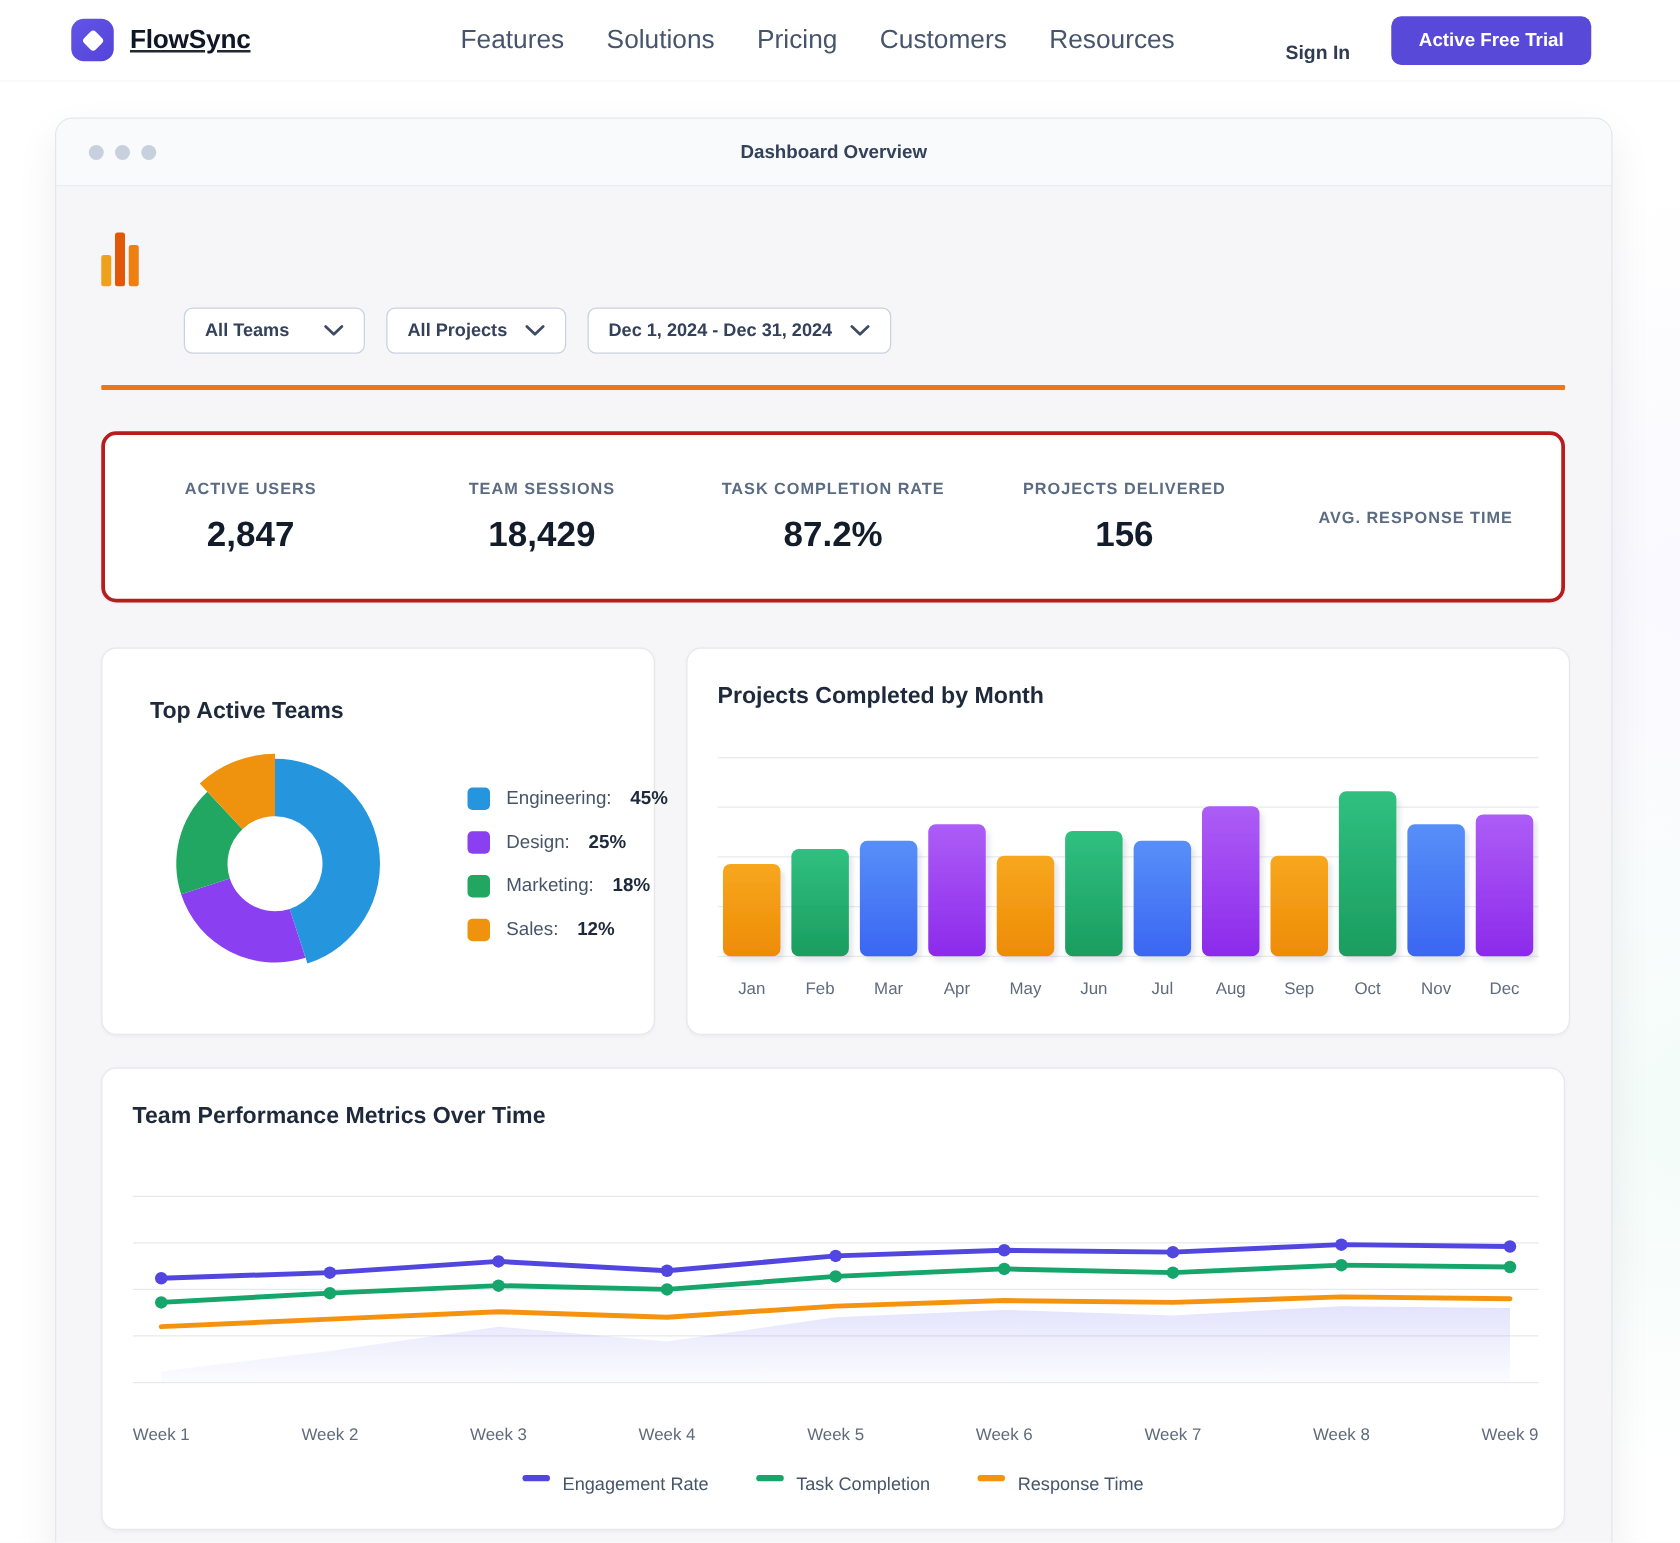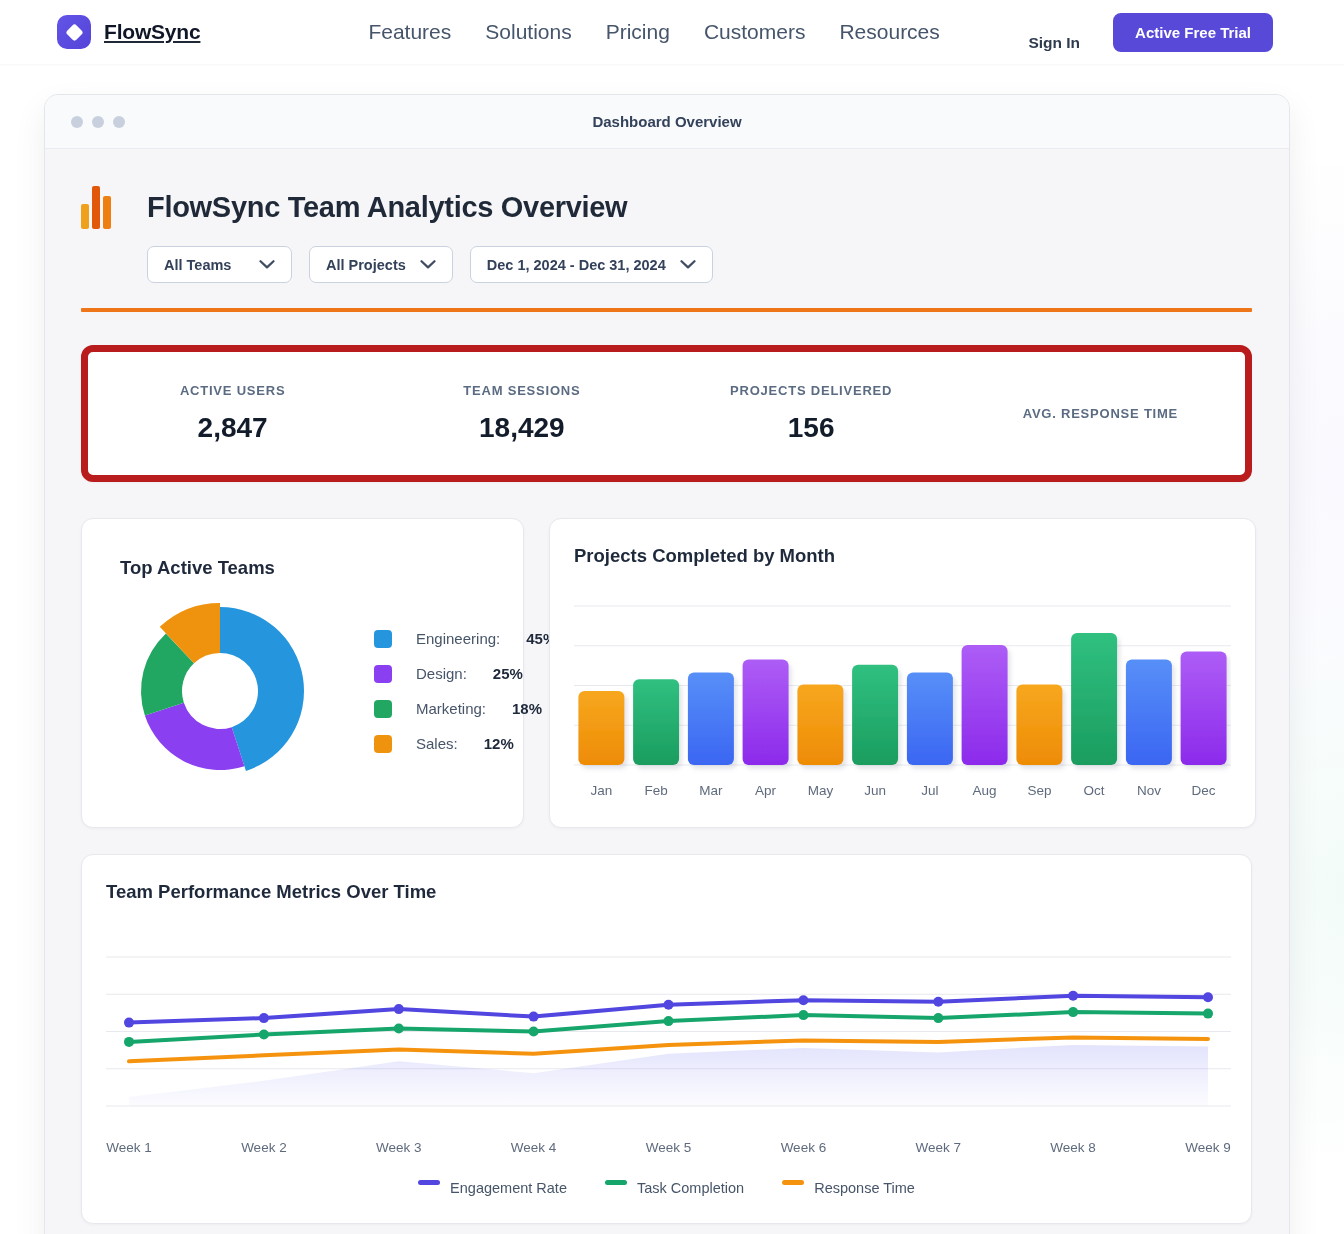--- a/index.html
+++ b/index.html
@@ -82,40 +82,40 @@
   }
   .filter.w1 { min-width: 145px; }
   .filter.w2 { min-width: 142px; }
   .filter.w3 { min-width: 243px; }
   .chev { margin-left: 14px; flex: none; }
 
   .divider { height: 4px; margin-top: 25px; border-radius: 1px; }
 
   .stats-card {
     margin-top: 33px; height: 137px;
-    background: #fff; border: 7px solid #b91c1c; border-radius: 12px;
+    background: #fff; border: 3px solid #b91c1c; border-radius: 12px;
     box-shadow: 0 1px 2px rgba(15,23,42,0.03);
     display: flex; align-items: center;
   }
   .stat { flex: 1; text-align: center; }
   .stat-label { font-size: 13px; font-weight: 600; letter-spacing: 0.06em; color: #5b6b82; }
   .stat-value { margin-top: 14px; font-size: 28px; font-weight: 800; color: #131c2b; }
 
   .charts-row { display: flex; gap: 25px; margin-top: 36px; }
   .card {
     background: #fff; border: 1px solid #e6e8ee; border-radius: 12px;
     box-shadow: 0 1px 3px rgba(15,23,42,0.04);
   }
   .card-title { font-size: 18.5px; font-weight: 700; color: #1e293b; }
 
   .donut-card { width: 443px; height: 310px; padding: 38px; }
   .donut-body { display: flex; align-items: center; margin-top: 12px; }
   .donut-svg { width: 200px; height: 200px; flex: none; }
   .donut-legend { margin-left: 54px; display: flex; flex-direction: column; gap: 17px; }
-  .legend-row { display: flex; align-items: center; gap: 24px; font-size: 15px; color: #475569; }
+  .legend-row { display: flex; align-items: center; gap: 13px; font-size: 15px; color: #475569; }
   .legend-swatch { width: 18px; height: 18px; border-radius: 4px; flex: none; }
   .legend-val { font-weight: 700; color: #1e293b; margin-left: 2px; }
 
   .bars-card { flex: 1; height: 310px; padding: 26px 24px; }
   .bars-svg { display: block; width: 657px; height: 215px; margin-top: 21px; }
 
   .line-card { margin-top: 26px; height: 370px; padding: 26px 24px; }
   .lines-svg { display: block; width: 1125px; height: 250px; margin-top: 11px; }
   .line-legend { display: flex; justify-content: center; align-items: center; gap: 38px; margin-top: 16px; }
   .line-legend-item { display: flex; align-items: flex-start; }
@@ -158,21 +158,20 @@
   </div>
 
   <div class="content">
 
     <div class="page-head">
       <span class="head-icon">
         <span class="b1"></span>
           <span class="b2"></span>
           <span class="b3"></span>
       </span>
-      <h1 class="page-title">FlowSync Team Analytics Overview</h1>
     </div>
 
     <div class="filters">
       <div class="filter w1">
         <span>All Teams</span>
         <svg class="chev" width="16" height="9" viewBox="0 0 16 9">
             <path d="M1.5 1.2 8 7.4 14.5 1.2" fill="none" stroke="#3f4c63" stroke-width="2.2" stroke-linecap="round" stroke-linejoin="round"></path>
           </svg>
       </div>
       <div class="filter w2">
@@ -192,20 +191,24 @@
     <div class="divider" id="accent-divider" style="background: rgb(238, 117, 24);"></div>
 
     <div class="stats-card">
       <div class="stat">
         <div class="stat-label">ACTIVE USERS</div>
         <div class="stat-value">2,847</div>
       </div>
       <div class="stat">
         <div class="stat-label">TEAM SESSIONS</div>
         <div class="stat-value">18,429</div>
+      </div>
+      <div class="stat">
+        <div class="stat-label">TASK COMPLETION RATE</div>
+        <div class="stat-value">87.2%</div>
       </div>
       <div class="stat">
         <div class="stat-label">PROJECTS DELIVERED</div>
         <div class="stat-value">156</div>
       </div>
       <div class="stat">
         <div class="stat-label">AVG. RESPONSE TIME</div>
       </div>
     </div>
 

